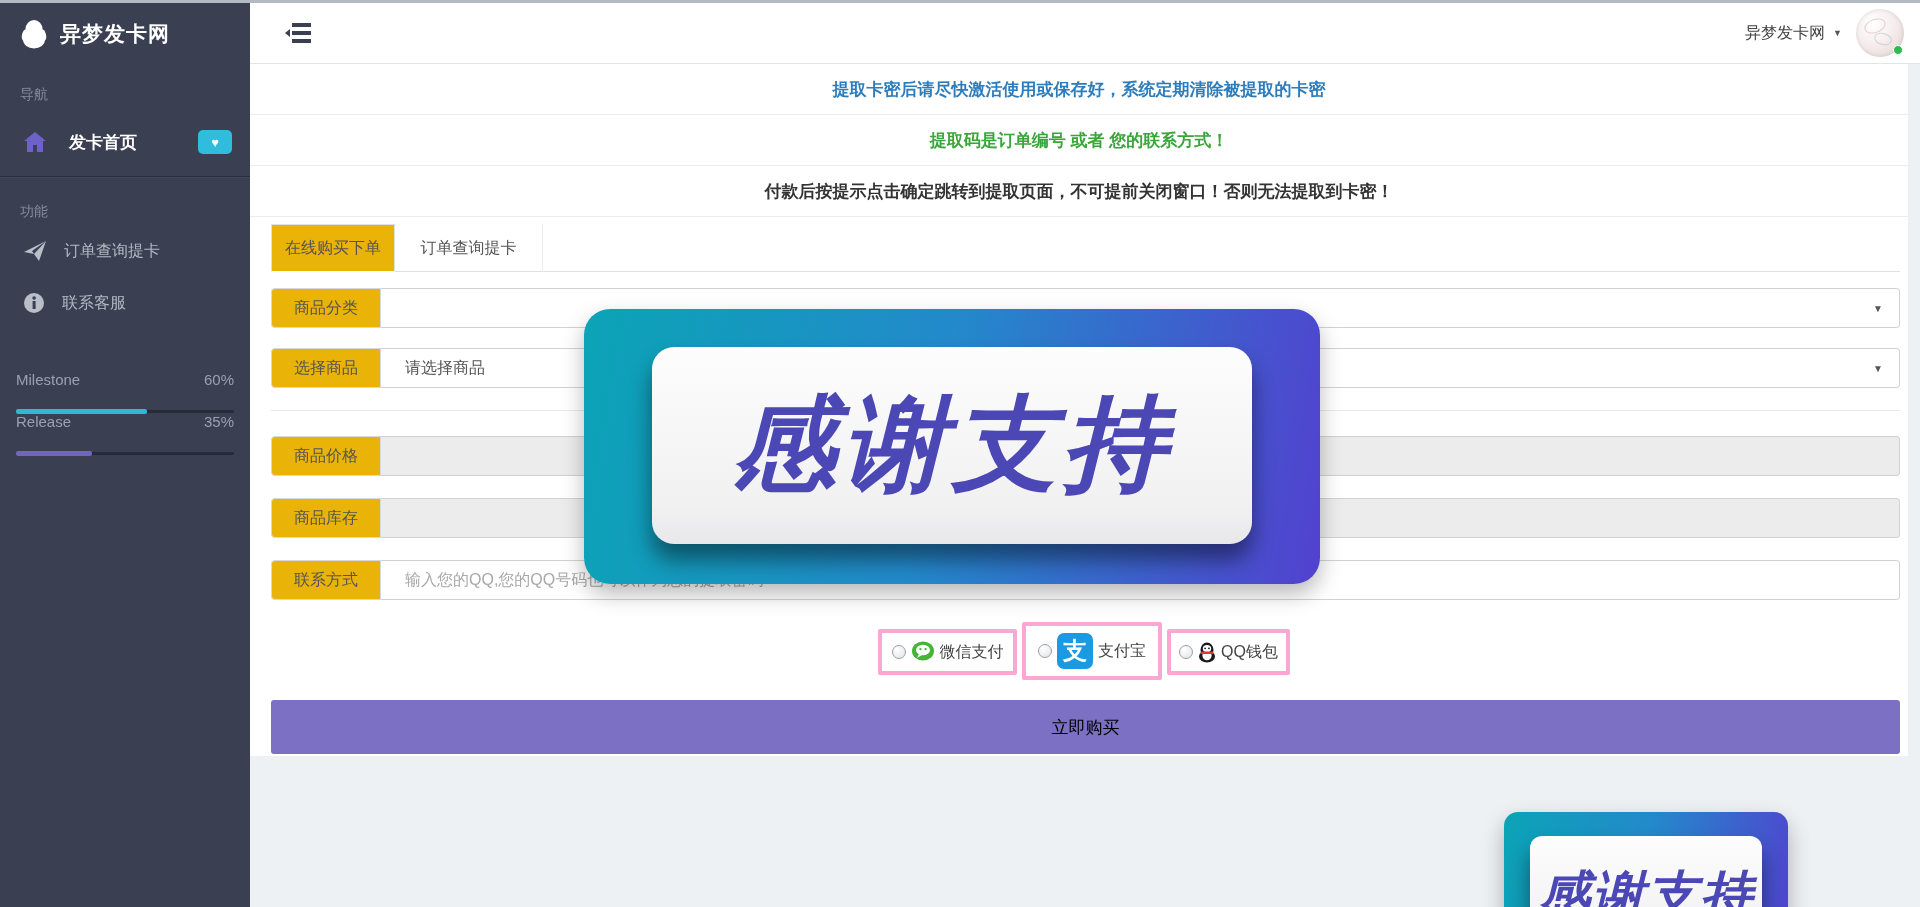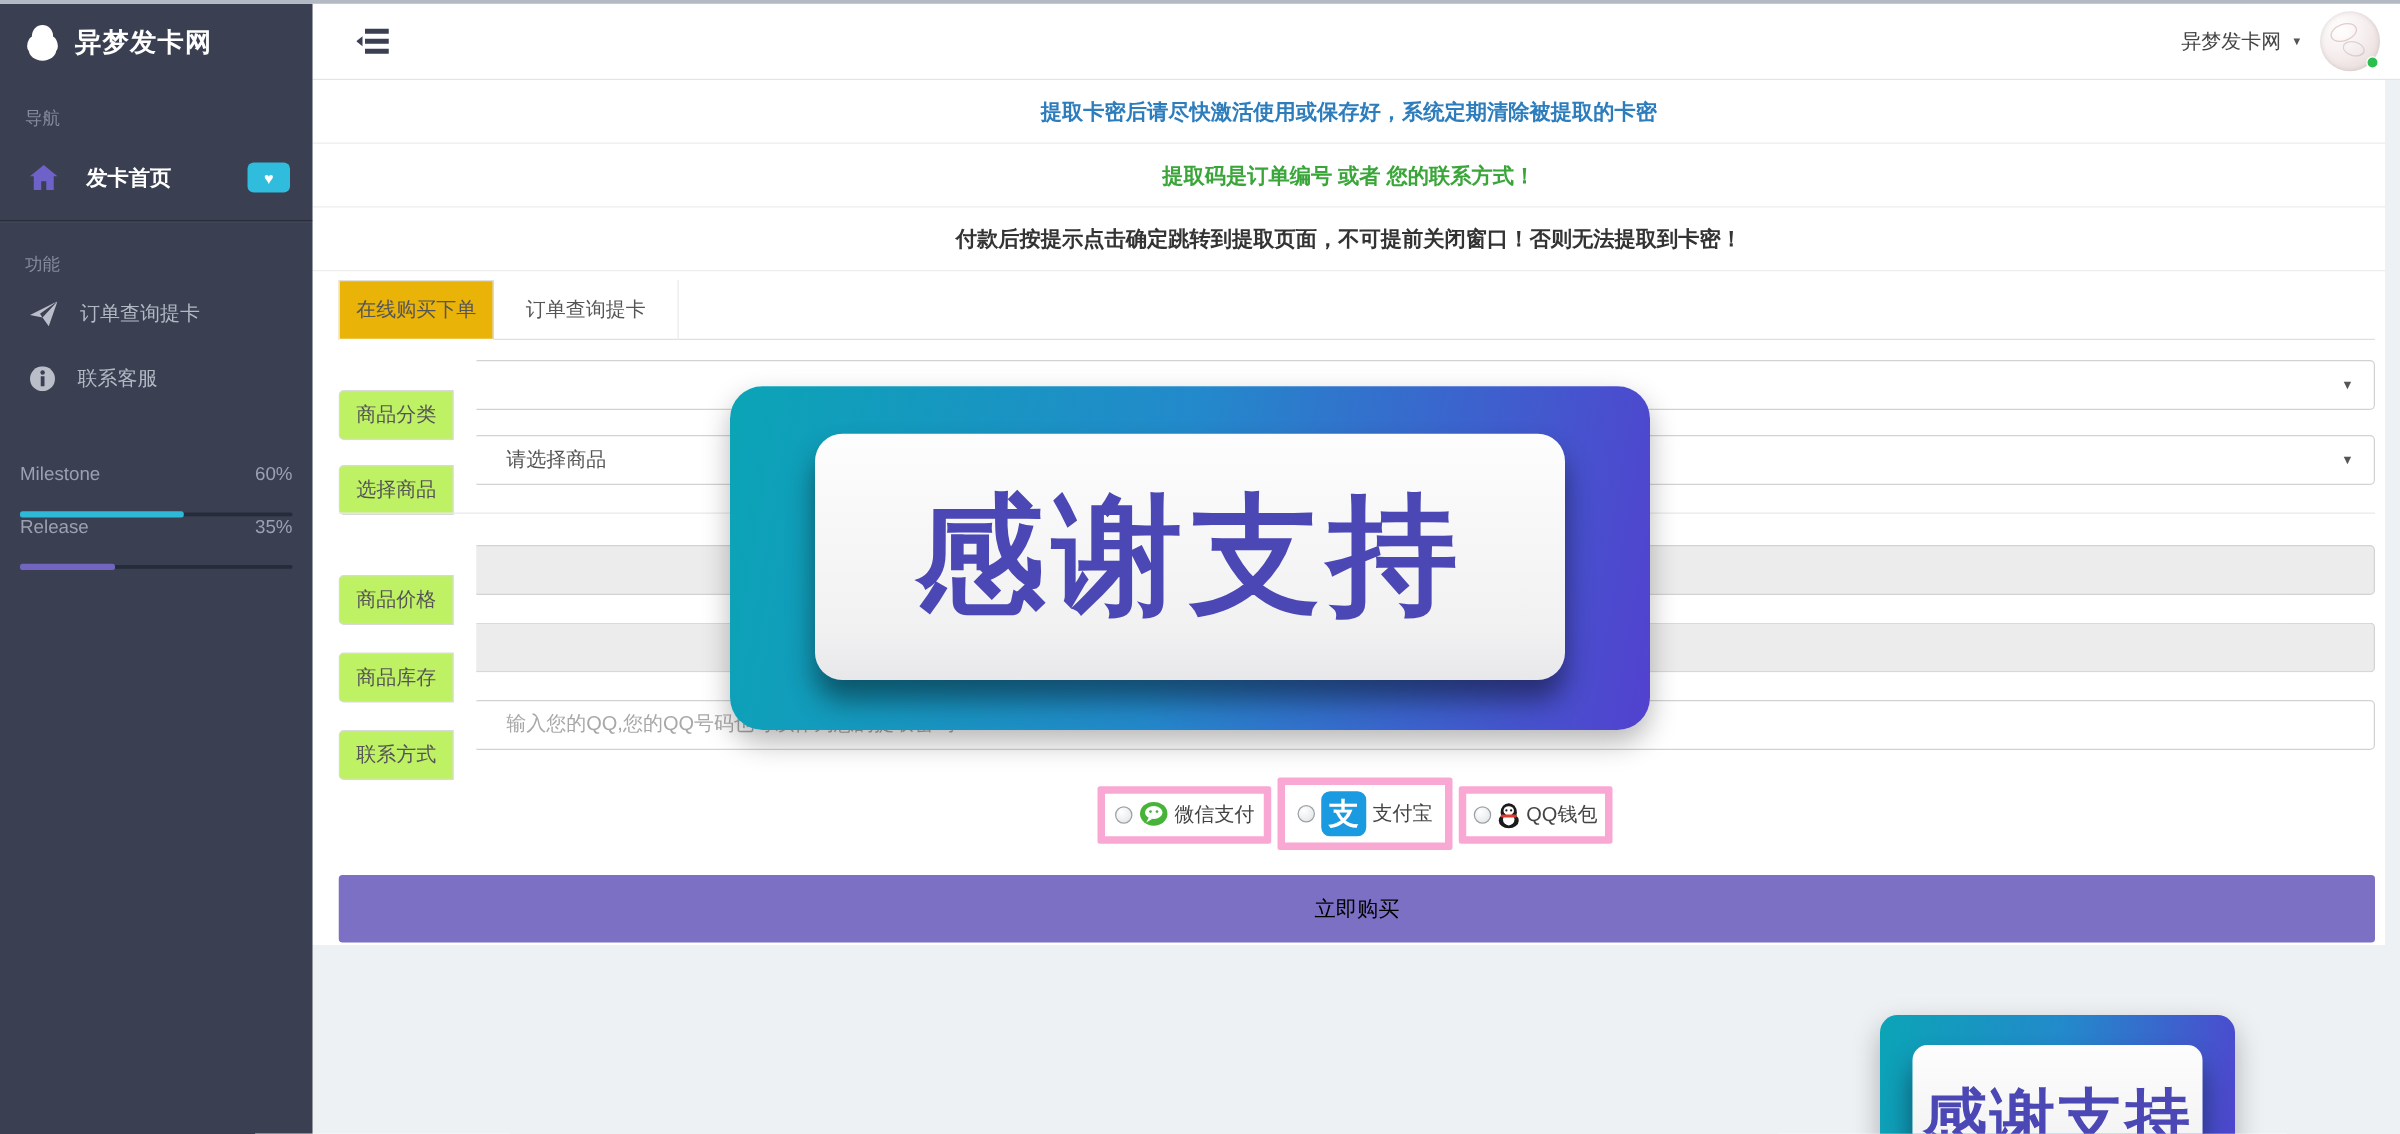--- a/index.html
+++ b/index.html
@@ -55,55 +55,55 @@
   .notice { height:51px; display:flex; align-items:center; justify-content:center;
     border-bottom:1px solid #ededed; font-size:17px; font-weight:bold; }
   .tabbar { position:absolute; left:0; top:160px; width:100%; height:48px; }
   .tabbar .bar-border { position:absolute; left:21px; right:8px; bottom:0; border-bottom:1px solid #e0e0e0; }
   .tab { position:absolute; top:0; height:48px; display:flex; align-items:center; justify-content:center;
     font-size:16px; color:#555; cursor:pointer; }
   .tab-active { left:21px; width:124px; background:#eab308; border:1px solid #e0e0e0; border-bottom:1px solid #fff; z-index:2; }
   .tab-plain { left:145px; width:148px; border-right:1px solid #ececec; }
 
   .form-row { position:absolute; left:21px; width:1629px; height:40px; }
-  .addon { position:absolute; left:0; top:0; width:92px; height:40px; background:#bef264;
+  .addon { position:absolute; left:0; top:0; width:110px; height:40px; background:#eab308;
     border:1px solid #d9d9d9; border-radius:4px 0 0 4px; display:flex; align-items:center; justify-content:center;
-    font-size:16px; color:#555;margin-top:24px; }
+    font-size:16px; color:#555; }
   .field { position:absolute; left:110px; top:0; width:1519px; height:40px; background:#fff;
     border:1px solid #d2d2d2; border-left:none; border-radius:0 4px 4px 0; display:flex; align-items:center;
     padding:0 16px 0 24px; font-size:16px; color:#555; }
   .field.select { cursor:pointer; }
   .field.disabled { background:#ececec; cursor:not-allowed; }
   .field .caret { margin-left:auto; font-size:10px; color:#555; }
   .field input { width:100%; height:100%; border:none; outline:none; font-size:16px; color:#555;
     font-family:inherit; background:transparent; }
   .field input::placeholder { color:#a8a8a8; }
   .hr-div { position:absolute; left:21px; top:346px; width:1629px; height:1px; background:#e9e9e9; }
 
-  .pay-box { position:absolute; background:#fff; border:6px solid #f9a8d4; border-radius:2px;
+  .pay-box { position:absolute; background:#fff; border:4px solid #f9a8d4; border-radius:2px;
     display:flex; align-items:center; justify-content:center; gap:5px; cursor:pointer; font-size:16px; color:#444; }
   .radio { width:14px; height:14px; border-radius:50%; border:1px solid #9aa0a6;
     background:radial-gradient(circle at 35% 30%, #fff, #dfe3e6); flex:0 0 auto; }
   .pay-alipay-icon { width:36px; height:36px; background:#1a9ae0; border-radius:7px; color:#fff;
     display:flex; align-items:center; justify-content:center; font-size:24px; font-weight:bold; flex:0 0 auto; }
 
   .buy-btn { position:absolute; left:21px; top:636px; width:1629px; height:54px; background:#7b70c3;
     border:none; border-radius:3px; color:#000000; font-size:17px; font-family:inherit; cursor:pointer;
     display:flex; align-items:center; justify-content:center; }
 
   
   .thanks-badge { position:absolute; border-radius:26px; z-index:50;
     background:linear-gradient(100deg, #0ba4b6 0%, #2389cb 48%, #5241cf 100%);
     box-shadow:0 10px 22px rgba(0,0,0,.28); }
   .badge-main { left:584px; top:309px; width:736px; height:275px; }
   .badge-inner { position:absolute; background:linear-gradient(180deg,#fdfdfd 0%,#f1f1f2 80%,#e8e8ea 100%);
     border-radius:22px; box-shadow:0 16px 22px rgba(0,0,0,.45);
     display:flex; align-items:center; justify-content:center; }
   .badge-main .badge-inner { left:68px; top:38px; width:600px; height:197px; }
-  .badge-text { font-weight:bold; color:#4b47b4; white-space:nowrap; }
+  .badge-text { font-weight:bold; color:#4b47b4; white-space:nowrap;font-style:italic; }
   .badge-main .badge-text { font-size:104px; letter-spacing:6px; }
   .badge-small { left:1504px; top:812px; width:284px; height:160px; border-radius:14px; }
   .badge-small .badge-inner { left:26px; top:24px; width:232px; height:120px; border-radius:12px; }
   .badge-small .badge-text { font-size:52px; letter-spacing:2px; }
 
   svg { display:block; }
 </style>
 </head>
 <body>
 

